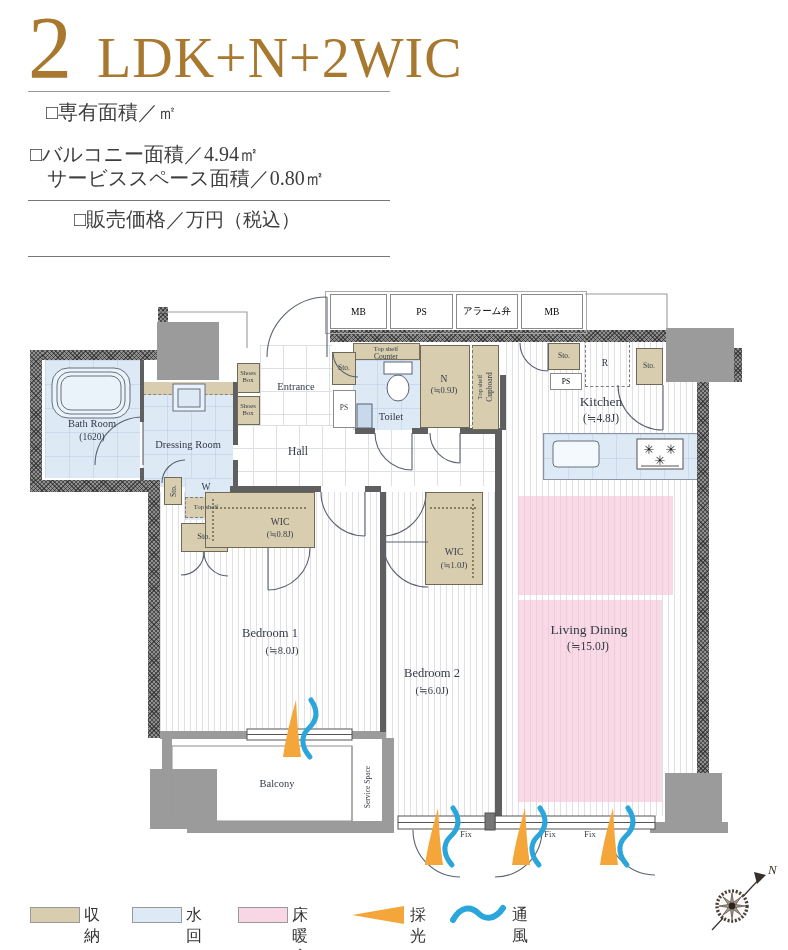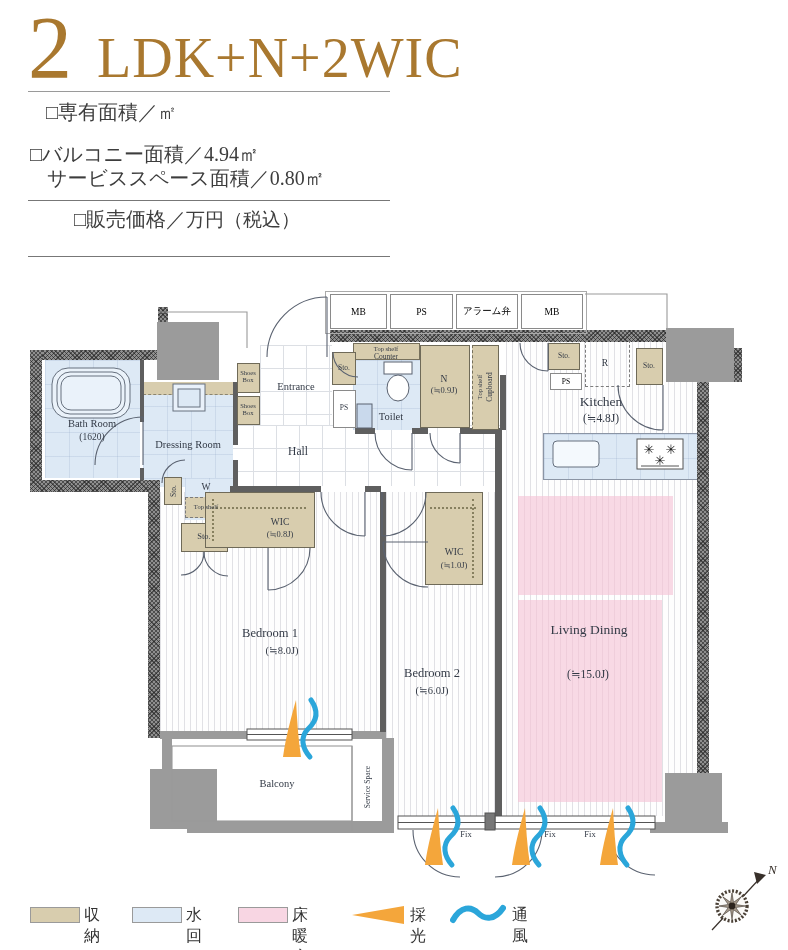--- a/index.html
+++ b/index.html
@@ -276,21 +276,21 @@
     <div class="lbl s9" style="left:62px;top:157px;">(1620)</div>
     <div class="lbl s10" style="left:158px;top:165px;text-align:right;">Dressing Room</div>
     <div class="lbl s10" style="left:266px;top:107px;">Entrance</div>
     <div class="lbl s11" style="left:268px;top:172px;">Hall</div>
     <div class="lbl s10" style="left:361px;top:137px;">Toilet</div>
     <div class="lbl s9" style="left:414px;top:99px;">N</div>
     <div class="lbl s8" style="left:414px;top:111px;">(≒0.9J)</div>
     <div class="lbl s13" style="left:571px;top:122px;">Kitchen</div>
     <div class="lbl s11" style="left:571px;top:139px;">(≒4.8J)</div>
     <div class="lbl s13" style="left:559px;top:350px;">Living Dining</div>
-    <div class="lbl s11" style="left:558px;top:367px;margin-top:28px;">(≒15.0J)</div>
+    <div class="lbl s11" style="left:558px;top:367px;">(≒15.0J)</div>
     <div class="lbl s12" style="left:240px;top:353px;">Bedroom 1</div>
     <div class="lbl s10" style="left:252px;top:371px;">(≒8.0J)</div>
     <div class="lbl s12" style="left:402px;top:393px;">Bedroom 2</div>
     <div class="lbl s10" style="left:402px;top:411px;">(≒6.0J)</div>
     <div class="lbl s9" style="left:250px;top:242px;">WIC</div>
     <div class="lbl s8" style="left:250px;top:255px;">(≒0.8J)</div>
     <div class="lbl s9" style="left:424px;top:272px;">WIC</div>
     <div class="lbl s8" style="left:424px;top:286px;">(≒1.0J)</div>
     <div class="lbl s10" style="left:247px;top:504px;">Balcony</div>
     <div class="vlbl s7" style="left:337px;top:507px;">Service Space</div>

